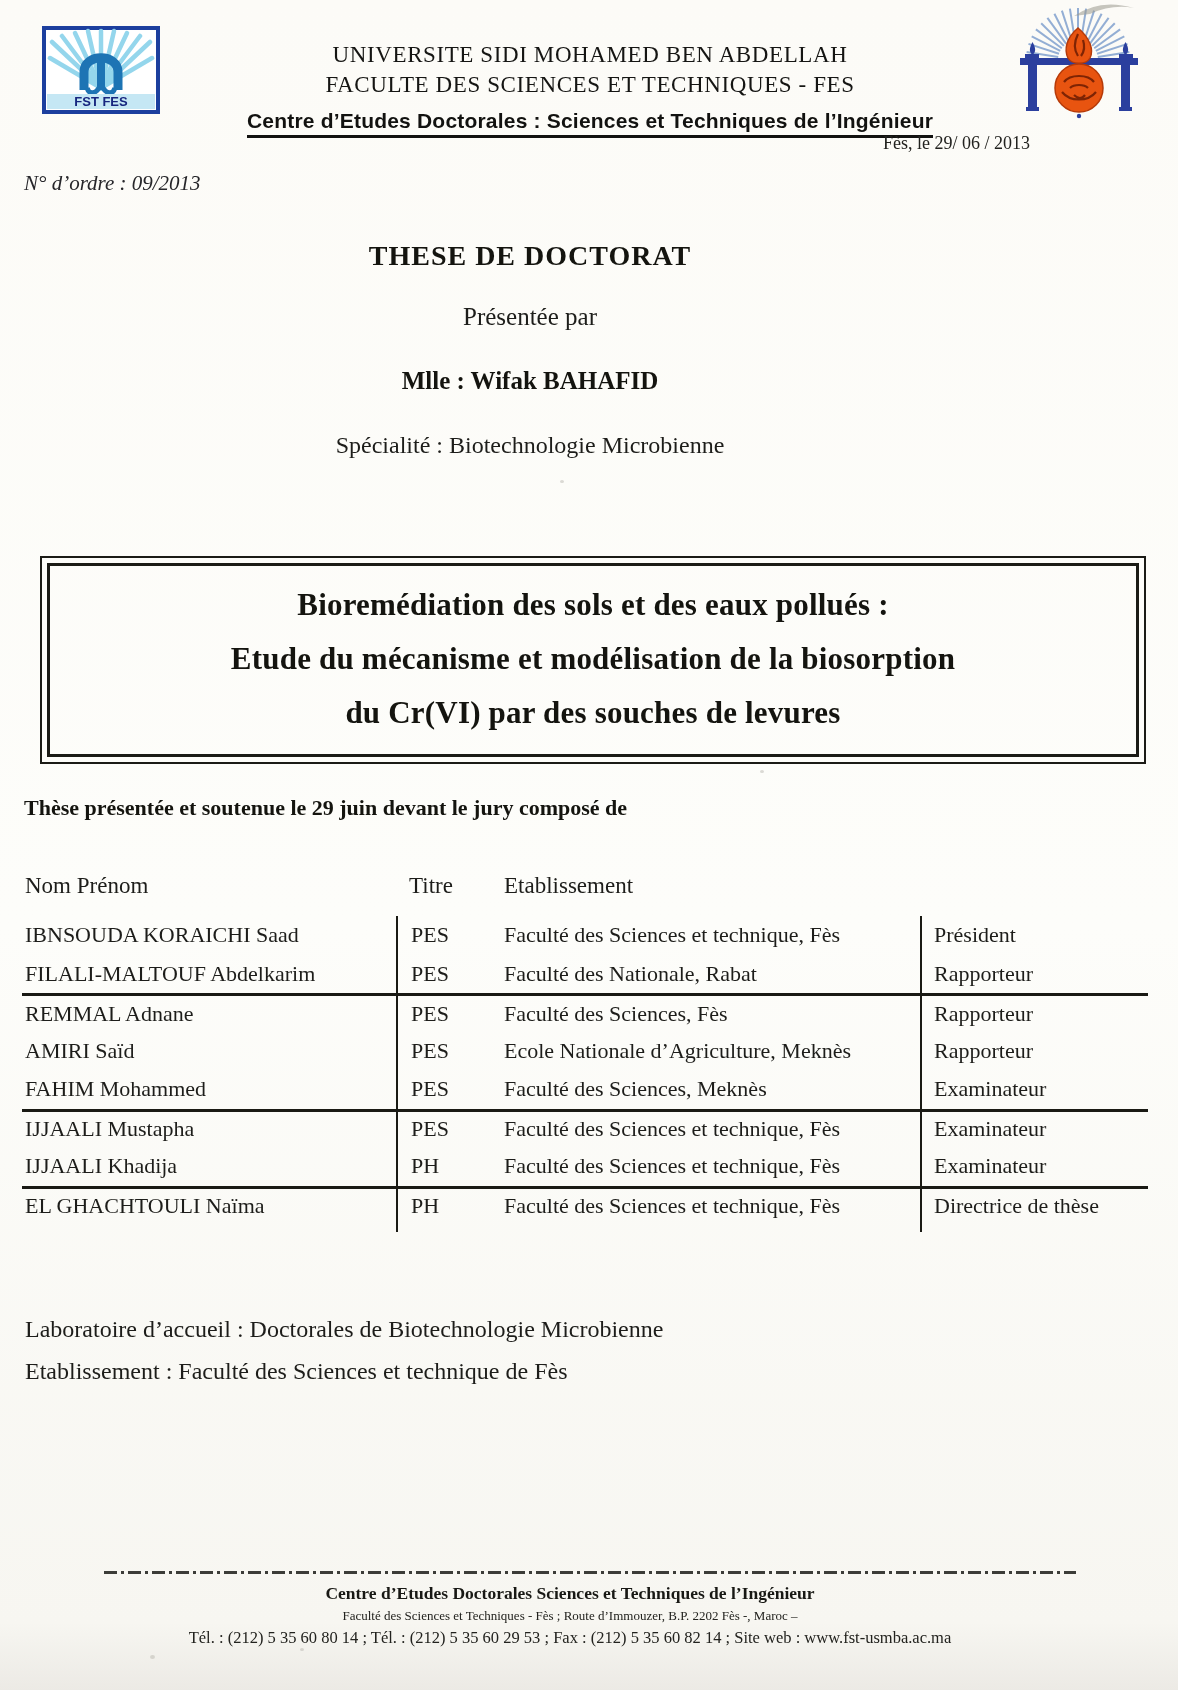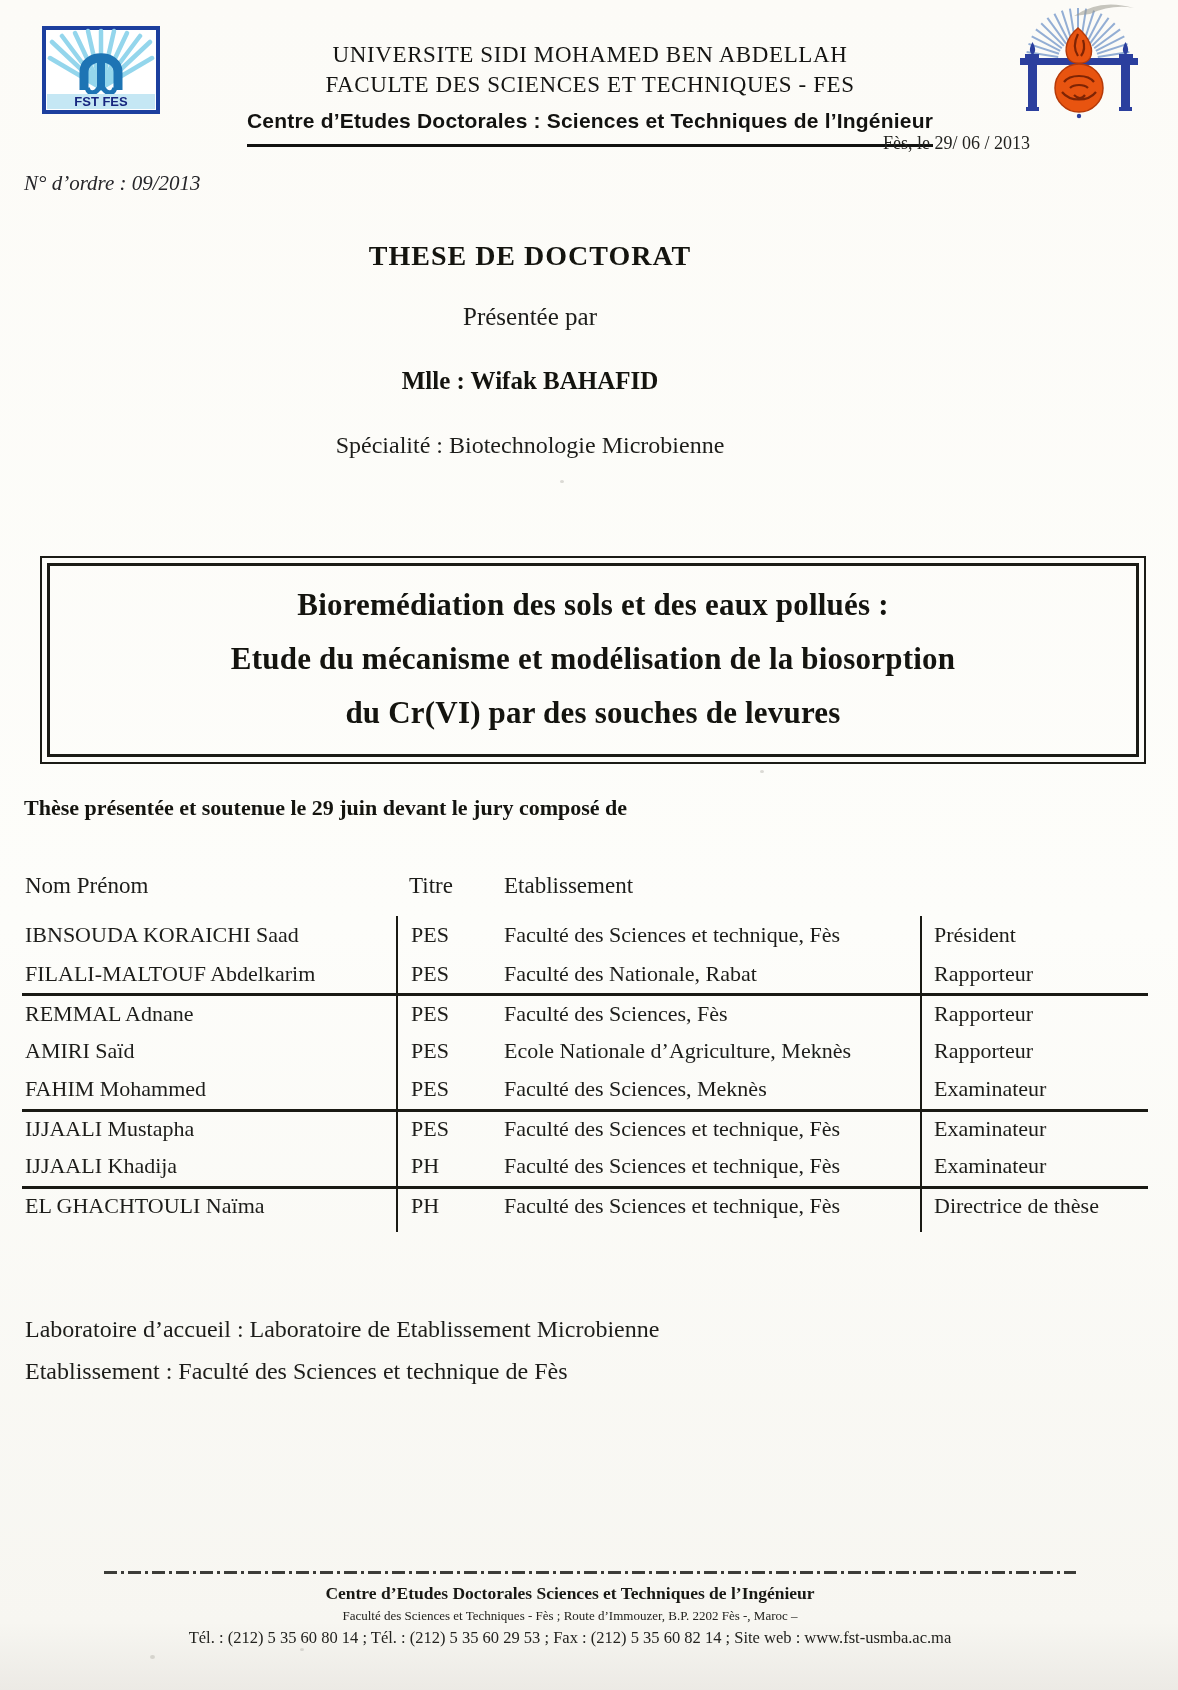--- a/index.html
+++ b/index.html
@@ -18,21 +18,21 @@
   .hdr-logo-left { position:absolute; left:18px; top:26px; width:118px; height:96px;margin-left:24px; }
   .hdr-logo-right { position:absolute; left:998px; top:2px; width:162px; height:130px; }
   .corner-mark { position:absolute; left:1072px; top:0px; width:70px; height:22px; opacity:.55; }
 
   .hdr-text { position:absolute; left:150px; top:26px; width:880px; text-align:center;margin-top:14px; }
   .hdr-university { font-size:23px; letter-spacing:.6px; color:#151513; line-height:30px; }
   .hdr-faculty   { font-size:23px; letter-spacing:.6px; color:#151513; line-height:30px; }
   .hdr-center-line {
     display:inline-block; margin-top:9px;
     font-family:"Liberation Sans", sans-serif; font-weight:bold; font-size:21px;
-    color:#121210; border-bottom:3px solid #121210; padding-bottom:11px; letter-spacing:.2px;
+    color:#121210; border-bottom:3px solid #121210; padding-bottom:2px; letter-spacing:.2px;
   }
 
   .date-line { position:absolute; top:133px; right:148px; font-size:18px; color:#22221f; }
   .order-no  { position:absolute; top:171px; left:24px; font-size:21px; font-style:italic; color:#26262a; }
 
   
   .mid { position:absolute; left:0; width:1060px; text-align:center; }
   .doc-type   { top:240px; font-size:28px; font-weight:bold; letter-spacing:1px; color:#14140f; }
   .pres-par   { top:303px; font-size:25px; color:#1d1d1a; }
   .author     { top:367px; font-size:25px; font-weight:bold; color:#14140f; }
@@ -247,21 +247,21 @@
       <div class="jt-cell c4">Directrice de thèse</div>
     </div>
     <div class="jt-bottom-pad">
       <span></span>
         <span></span>
         <span></span>
         <span></span>
     </div>
   </div>
 
-  <div class="lab-line">Laboratoire d’accueil : Laboratoire de Etablissement Microbienne</div>
+  <div class="lab-line">Laboratoire d’accueil : Doctorales de Biotechnologie Microbienne</div>
   <div class="etab-line">Etablissement : Faculté des Sciences et technique de Fès</div>
 
   <div class="footer-rule"></div>
   <div class="footer">
     <div class="footer-l1">Centre d’Etudes Doctorales Sciences et Techniques de l’Ingénieur</div>
     <div class="footer-l2">Faculté des Sciences et Techniques - Fès ; Route d’Immouzer, B.P. 2202 Fès -, Maroc –</div>
     <div class="footer-l3">Tél. : (212) 5 35 60 80 14 ; Tél. : (212) 5 35 60 29 53 ;   Fax : (212) 5 35 60 82  14 ;   Site web : www.fst-usmba.ac.ma</div>
   </div>
 
   <div class="speck" style="left:150px; top:1655px; width:5px; height:4px;"></div>

